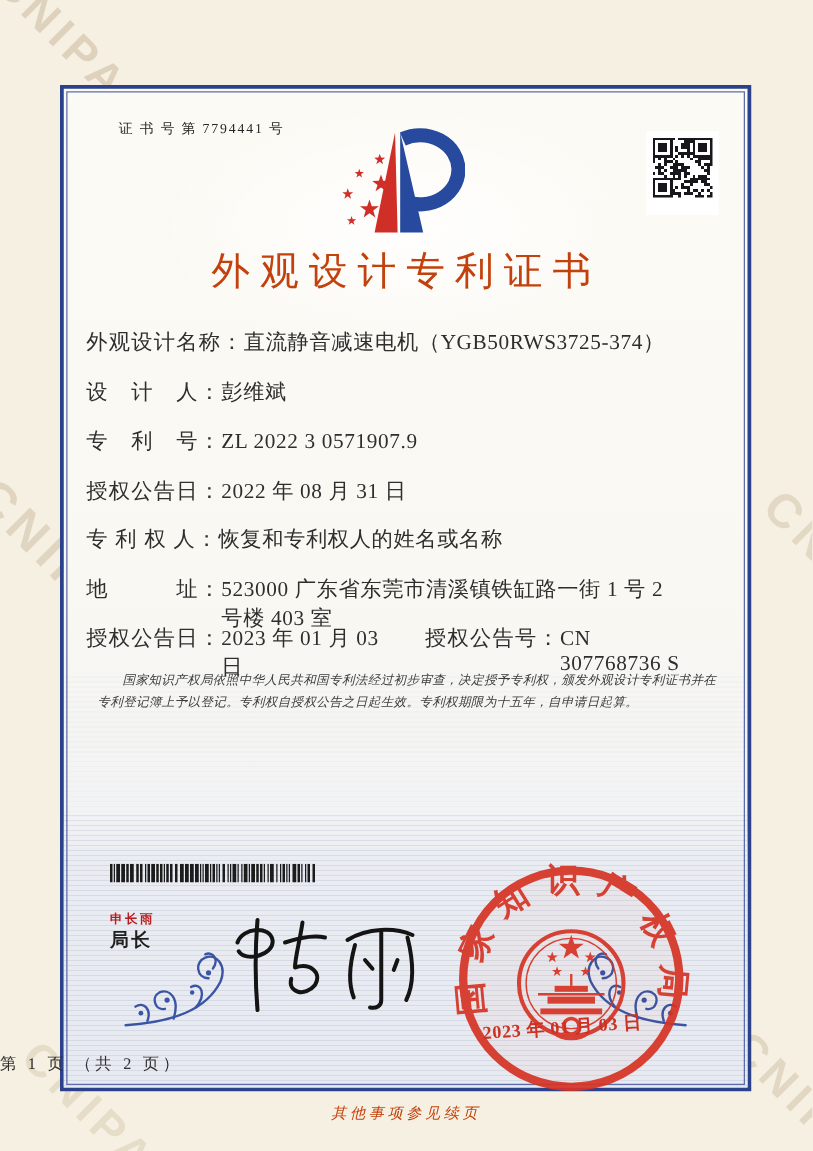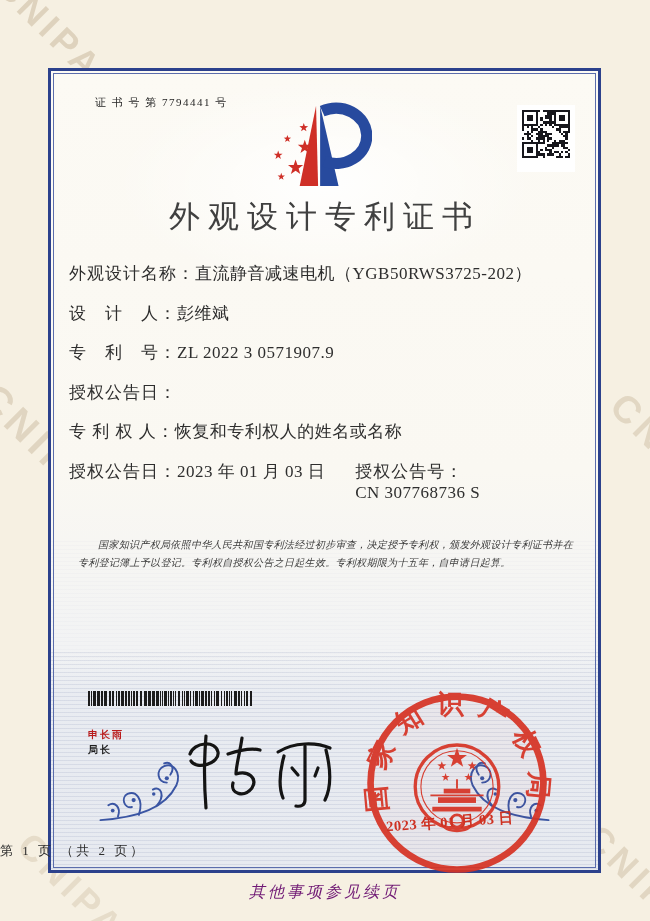--- a/index.html
+++ b/index.html
@@ -25,52 +25,52 @@
   .guilloche-faint{position:absolute;left:0;right:0;top:470px;height:120px;opacity:.35;
              background:repeating-linear-gradient(180deg,rgba(130,140,175,.10) 0 1px,rgba(130,140,175,0) 1px 4px);}
 
   .cert-no{position:absolute;left:95px;top:95px;font-size:11px;letter-spacing:1.5px;color:#262626;}
 
   .logo{position:absolute;left:256px;top:102px;}
   .qr-box{position:absolute;left:517px;top:105px;width:58px;height:67px;background:#fff;
           display:flex;align-items:flex-start;justify-content:center;padding-top:5px;box-sizing:border-box;}
 
   .title{position:absolute;left:0;right:0;top:196px;text-align:center;
-         font-size:31px;letter-spacing:8px;color:#404040;font-weight:500;}
+         font-size:31px;letter-spacing:8px;color:#c2410c;font-weight:500;}
 
   .fields{position:absolute;left:69px;top:262px;width:480px;font-size:17px;color:#2e2e2e;}
   .row{display:flex;align-items:baseline;height:39.5px;}
   .row .label{white-space:pre;letter-spacing:1px;flex:none;}
   .row .value{letter-spacing:.5px;}
-  .group2{margin-left:30px;display:flex;align-items:baseline;flex-direction:column;}
+  .group2{margin-left:30px;display:flex;align-items:baseline;}
 
   .paras{position:absolute;left:78px;top:536px;width:495px;font-size:10px;line-height:1.78;
          color:#3c3c3c;text-align:justify;font-style:italic;letter-spacing:.3px;}
   .paras p{margin:0;text-indent:2em;}
 
   .barcode{position:absolute;left:88px;top:691px;}
 
   .signer-title{position:absolute;left:88px;top:743px;font-family:"Liberation Sans","DejaVu Sans",sans-serif;
-                font-size:10px;font-weight:600;color:#1f1f1f;letter-spacing:2px;}
+                font-size:15px;font-weight:600;color:#1f1f1f;letter-spacing:2px;}
   .signer-name{position:absolute;left:88px;top:728px;font-family:"Liberation Sans","DejaVu Sans",sans-serif;
                font-size:10px;font-weight:600;color:#b91c1c;letter-spacing:2px;}
   .sig{position:absolute;left:178px;top:728px;}
 
   .corner{position:absolute;}
   .corner.br{right:46px;bottom:44px;}
   .corner.bl{left:46px;bottom:44px;transform:scaleX(-1);}
 
   .seal{position:absolute;left:362px;top:688px;}
   .seal-date{position:absolute;left:386px;top:812px;width:150px;color:#ce3122;font-size:14.5px;
              font-weight:600;letter-spacing:.5px;transform:rotate(-4deg);white-space:nowrap;}
 
   .page-info{position:absolute;left:0;right:0;top:842px;font-size:13px;
              letter-spacing:3px;color:#2e2e2e;}
-  .cont-note{position:absolute;left:0;right:0;top:882px;text-align:center;font-size:16px;
-             font-style:italic;letter-spacing:3px;color:#701a75;}
+  .cont-note{position:absolute;left:0;right:0;top:882px;text-align:center;font-size:12px;
+             font-style:italic;letter-spacing:3px;color:#c2410c;}
 </style>
 </head>
 <body>
 
 <div class="page">
 
   <div class="wm" style="left:-18px;top:6px;opacity:.30;">CNIPA</div>
   <div class="wm" style="left:168px;top:118px;opacity:.13;">CNIPA</div>
   <div class="wm" style="left:398px;top:268px;opacity:.12;">CNIPA</div>
   <div class="wm" style="left:-34px;top:420px;font-size:40px;opacity:.27;">CNIPA</div>
@@ -376,36 +376,41 @@
         <rect x="19" y="20" width="1" height="1" fill="#17171c"></rect>
         <rect x="20" y="20" width="1" height="1" fill="#17171c"></rect>
       </svg>
   </div>
 
   <div class="title">外观设计专利证书</div>
 
   <div class="fields">
     <div class="row">
       <span class="label">外观设计名称：</span>
-      <span class="value">直流静音减速电机（YGB50RWS3725-202）</span>
+      <span class="value">直流静音减速电机（YGB50RWS3725-374）</span>
     </div>
     <div class="row">
       <span class="label">设　计　人：</span>
       <span class="value">彭维斌</span>
     </div>
     <div class="row">
       <span class="label">专　利　号：</span>
       <span class="value">ZL 2022 3 0571907.9</span>
     </div>
     <div class="row">
       <span class="label">授权公告日：</span>
+      <span class="value">2022 年 08 月 31 日</span>
     </div>
     <div class="row">
       <span class="label">专 利 权 人：</span>
       <span class="value">恢复和专利权人的姓名或名称</span>
+    </div>
+    <div class="row">
+      <span class="label">地　　　址：</span>
+      <span class="value">523000 广东省东莞市清溪镇铁缸路一街 1 号 2 号楼 403 室</span>
     </div>
     <div class="row">
       <span class="label">授权公告日：</span>
       <span class="value">2023 年 01 月 03 日</span>
       <span class="group2">
         <span class="label">授权公告号：</span>
         <span class="value">CN 307768736 S</span>
       </span>
     </div>
   </div>

